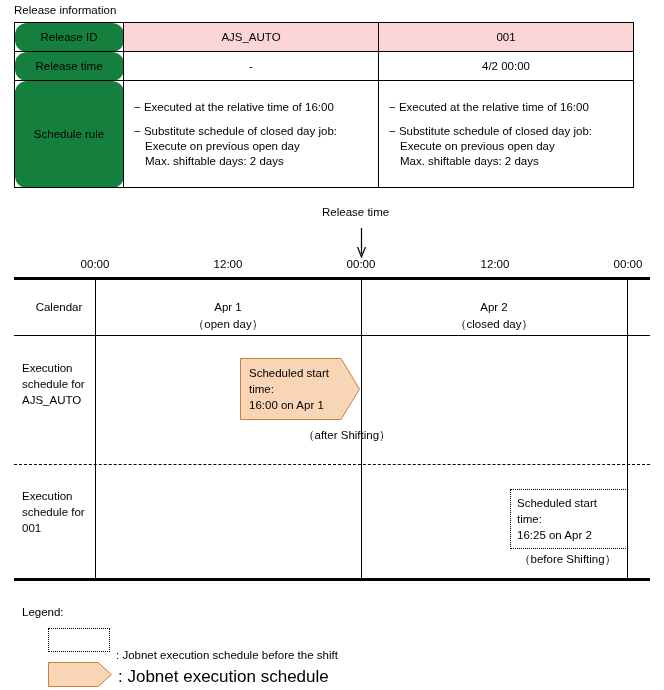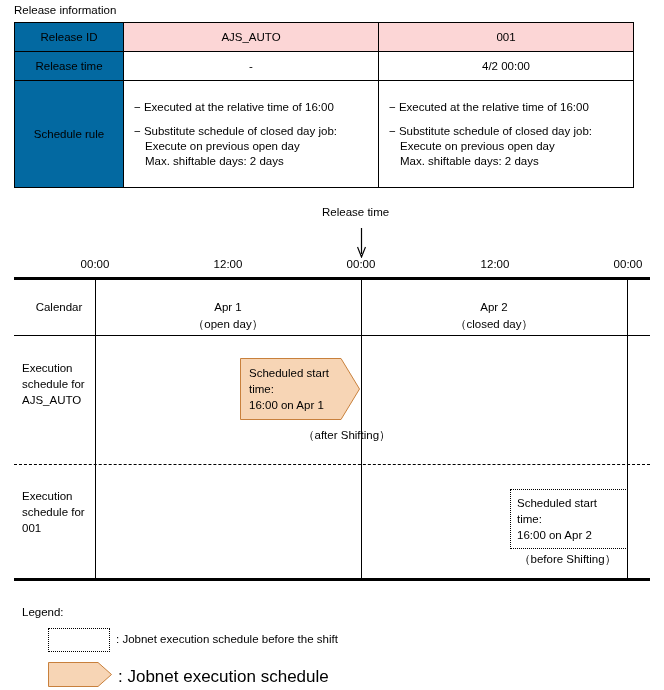--- a/index.html
+++ b/index.html
@@ -33,23 +33,24 @@
     table-layout: fixed;
   }
   #release-table td {
     border: 1px solid #000000;
     font-size: 11.5px;
     text-align: center;
     vertical-align: middle;
     padding: 0;
   }
   #release-table td.rowhead {
-    background: #0369a1;
+    background: #15803d;
     width: 108px;
     height: 28px;
+    border-radius: 12px;
   }
   #release-table td.idcell {
     background: #fcd6d6;
     height: 28px;
   }
   #release-table td.valcell { height: 28px; }
   #release-table td.rulecell {
     text-align: left;
     vertical-align: middle;
     padding: 8px 0 8px 10px;
@@ -193,21 +194,21 @@
     font-size: 11.5px;
   }
   #legend-dotted-swatch {
     left: 48px; top: 24px;
     width: 62px; height: 24px;
     border: 1px dotted #000000;
     box-sizing: border-box;
     background: #ffffff;
   }
   #legend-dotted-text {
-    left: 116px; top: 29px;
+    left: 116px; top: 45px;
     font-size: 11.5px;
     white-space: nowrap;
   }
   #legend-arrow-swatch {
     left: 48px; top: 58px;
     width: 64px; height: 25px;
   }
   #legend-arrow-text {
     left: 118px; top: 63px;
     font-size: 17px;
@@ -307,21 +308,21 @@
       <div>time:</div>
       <div>16:00 on Apr 1</div>
     </div>
   </div>
   <div class="abs" id="after-shifting-note">（after Shifting）</div>
 
   <div class="abs" id="callout-before">
     <div class="txt">
       <div>Scheduled start</div>
       <div>time:</div>
-      <div>16:00 on Apr 2</div>
+      <div>16:25 on Apr 2</div>
     </div>
   </div>
   <div class="abs" id="before-shifting-note">（before Shifting）</div>
 </div>
 
 <div class="abs" id="legend">
   <div class="abs" id="legend-title">Legend:</div>
 
   <div class="abs" id="legend-dotted-swatch"></div>
   <div class="abs" id="legend-dotted-text">: Jobnet execution schedule before the shift</div>

